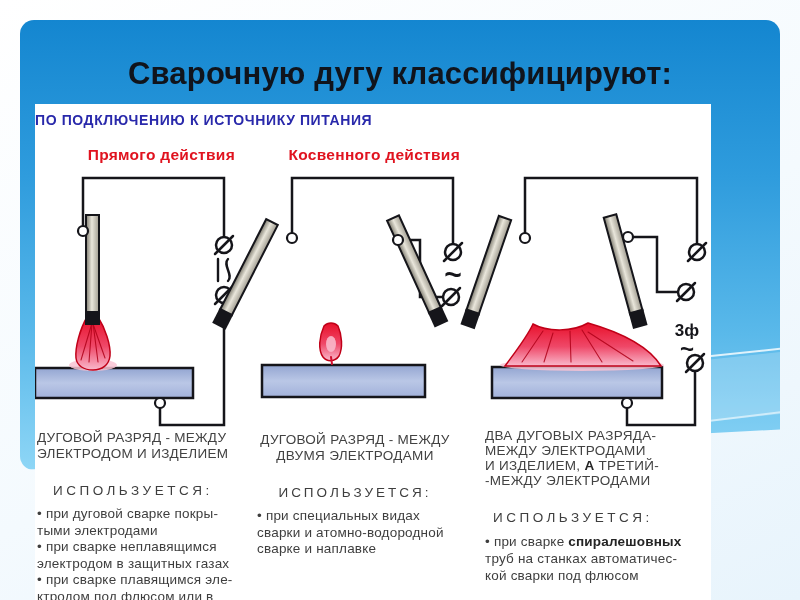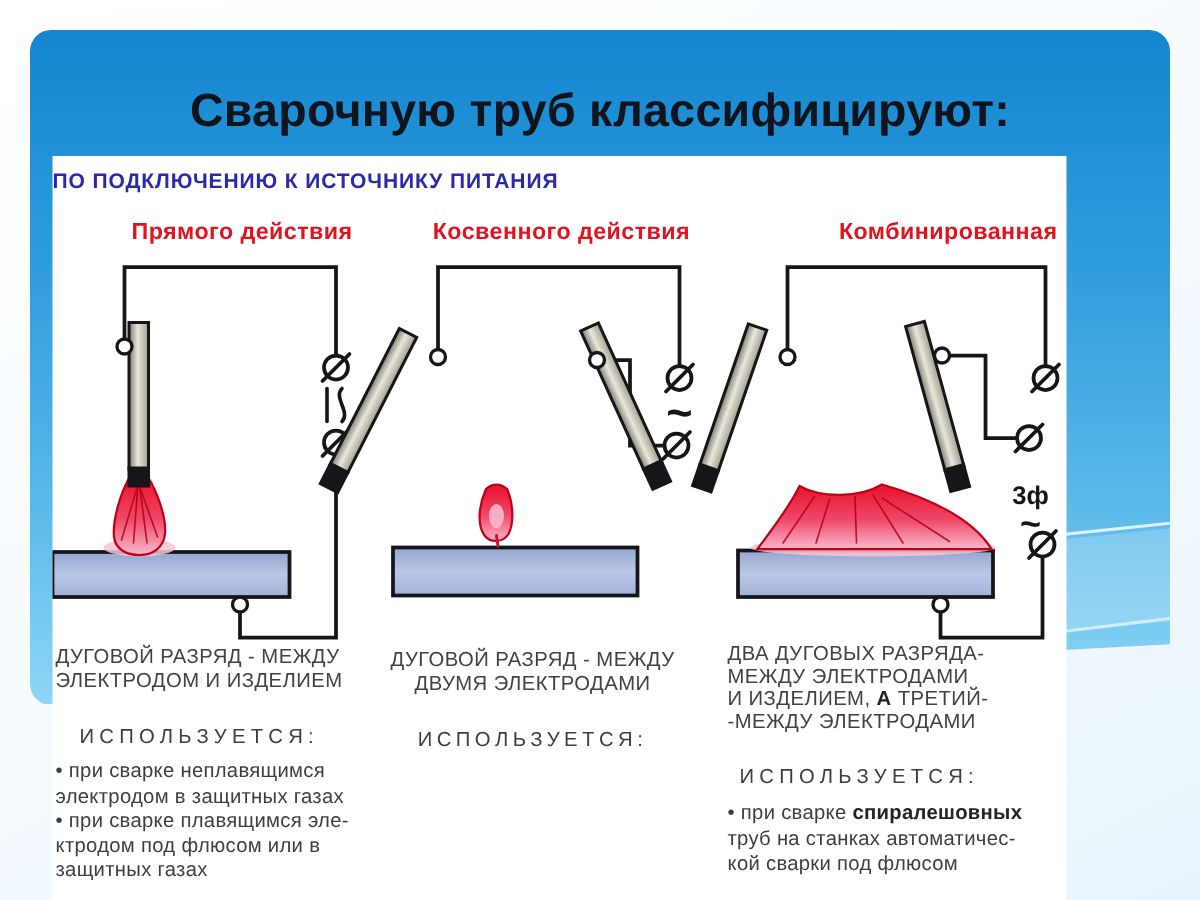--- a/index.html
+++ b/index.html
@@ -59,29 +59,28 @@
   .t3 .bullet{ line-height:17px; }
   .b{ font-weight:bold; color:#242424; }
 </style>
 </head>
 <body>
 
 <div class="blue-panel">
   <div class="swoosh-band"></div>
   <div class="swoosh-line a"></div>
   <div class="swoosh-line b"></div>
-  <div class="slide-title">Сварочную труб классифицируют:</div>
+  <div class="slide-title">Сварочную дугу классифицируют:</div>
 </div>
 
 <div class="white-panel">
   <div class="subtitle">ПО ПОДКЛЮЧЕНИЮ К ИСТОЧНИКУ ПИТАНИЯ</div>
 
   <div class="col-header c1">Прямого действия</div>
   <div class="col-header c2">Косвенного действия</div>
-  <div class="col-header c3">Комбинированная</div>
 
   <svg class="diagram-svg" viewBox="0 0 676 496">
     <defs>
       <linearGradient id="gradElectrode" x1="0" y1="0" x2="1" y2="0">
         <stop offset="0" stop-color="#7d7a6e"></stop>
           <stop offset="0.45" stop-color="#e9e6db"></stop>
           <stop offset="1" stop-color="#a09c90"></stop>
       </linearGradient>
       <linearGradient id="gradWork" x1="0" y1="0" x2="0" y2="1">
         <stop offset="0" stop-color="#93a5d1"></stop>
@@ -195,32 +194,39 @@
         <line x1="651" y1="268" x2="669" y2="250" stroke="#15151a" stroke-width="2.5"></line>
       </g>
     </g>
   </svg>
 
   <div class="textcol t1">
     <div class="desc">ДУГОВОЙ РАЗРЯД - МЕЖДУ
 ЭЛЕКТРОДОМ И ИЗДЕЛИЕМ</div>
     <div class="uses">ИСПОЛЬЗУЕТСЯ:</div>
     <div class="bullets">
+      <div class="bullet">•  при дуговой сварке покры-
+тыми электродами</div>
       <div class="bullet">•  при сварке неплавящимся
 электродом в защитных газах</div>
       <div class="bullet">•  при сварке плавящимся эле-
 ктродом под флюсом или в
 защитных газах</div>
     </div>
   </div>
 
   <div class="textcol t2">
     <div class="desc">ДУГОВОЙ РАЗРЯД - МЕЖДУ
 ДВУМЯ ЭЛЕКТРОДАМИ</div>
     <div class="uses">ИСПОЛЬЗУЕТСЯ:</div>
+    <div class="bullets">
+      <div class="bullet">•  при специальных видах
+сварки и атомно-водородной
+сварке и наплавке</div>
+    </div>
   </div>
 
   <div class="textcol t3">
     <div class="desc"><span>ДВА ДУГОВЫХ РАЗРЯДА-
 МЕЖДУ ЭЛЕКТРОДАМИ
 И ИЗДЕЛИЕМ, </span><span class="b">А</span><span> ТРЕТИЙ-
 -МЕЖДУ ЭЛЕКТРОДАМИ</span></div>
     <div class="uses">ИСПОЛЬЗУЕТСЯ:</div>
     <div class="bullets">
       <div class="bullet"><span>•  при сварке </span><span class="b">спиралешовных</span><span>

